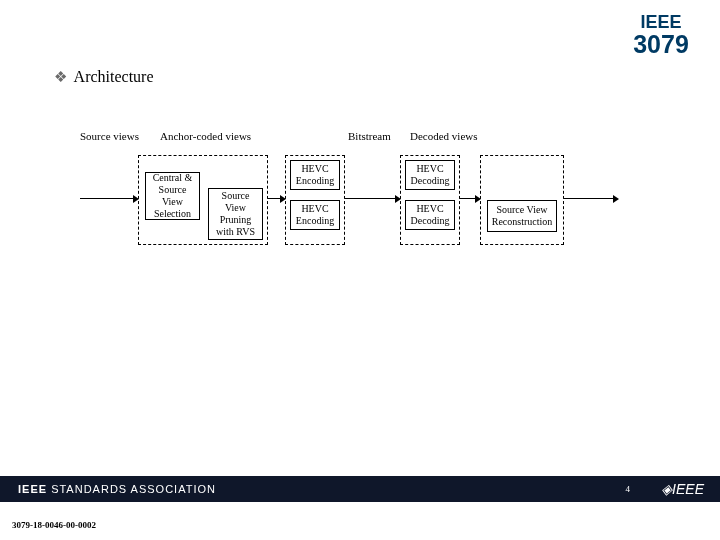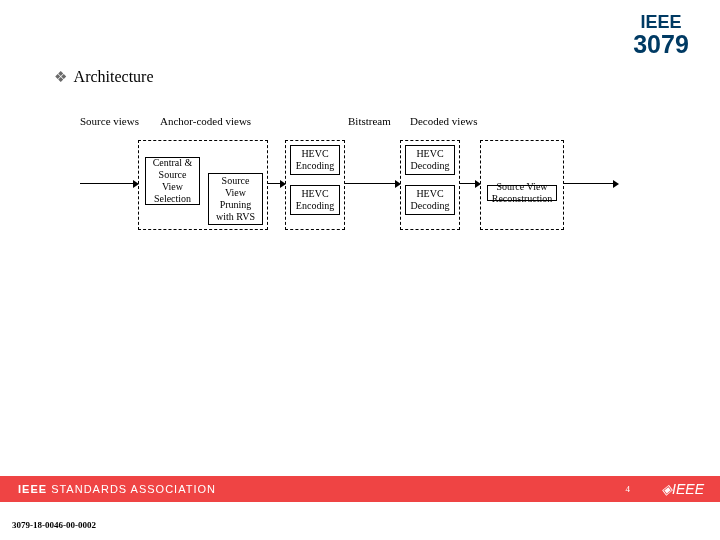--- a/index.html
+++ b/index.html
@@ -4,28 +4,28 @@
 <style>
 *{box-sizing:border-box;margin:0;padding:0}
 body{width:720px;height:540px;font-family:"Times New Roman",serif;background:#fff;position:relative;overflow:hidden}
 .slide{width:100%;height:100%;position:relative}
 .title{position:absolute;top:28px;left:48px;font-size:20px;font-weight:bold;color:#b01d32}
 .logo-3079{position:absolute;top:12px;right:22px;width:74px;text-align:center}
 .logo-3079 .ieee{font-family:Arial,sans-serif;font-weight:bold;font-size:18px;color:#003a63;letter-spacing:0}
 .logo-3079 .num{font-family:Arial,sans-serif;font-weight:bold;font-size:25px;color:#003a63;line-height:22px}
 .subhead{position:absolute;top:68px;left:54px;font-size:16px;color:#000}
 .subhead .bullet{color:#6a6a6a;font-size:15px;margin-right:3px}
-.diagram{position:absolute;top:85px;left:10px;right:10px;height:180px}
+.diagram{position:absolute;top:100px;left:10px;right:10px;height:180px}
 .stage-label{position:absolute;font-size:11px;top:30px;color:#000}
 .dashbox{position:absolute;border:1.5px dashed #000;top:55px;height:90px}
 .solidbox{position:absolute;border:1px solid #000;background:#fff;display:flex;align-items:center;justify-content:center;text-align:center;font-size:10px;padding:2px 3px;line-height:12px}
 .arrow{position:absolute;top:98px;height:2px}
 .arrow::after{content:"";position:absolute;right:-1px;top:-3px;border-left:6px solid #000;border-top:4px solid transparent;border-bottom:4px solid transparent}
 .arrow .line{position:absolute;top:0;left:0;right:5px;height:1px;background:#000}
-.footer-bar{position:absolute;left:0;right:0;bottom:38px;height:26px;background:#ef4444;display:flex;align-items:center;padding-left:18px}
+.footer-bar{position:absolute;left:0;right:0;bottom:38px;height:26px;background:#0f172a;display:flex;align-items:center;padding-left:18px}
 .footer-bar .sa{font-family:Arial,sans-serif;color:#fff;font-size:11px;letter-spacing:1px}
 .footer-bar .sa .bold{font-weight:bold}
 .footer-bar .ieee-logo{position:absolute;right:16px;font-family:Arial,sans-serif;color:#fff;font-weight:normal;font-size:14px;font-style:italic}
 .footer-bar .pg{position:absolute;right:90px;color:#fff;font-size:9px}
 .docnum{position:absolute;left:12px;bottom:10px;font-size:9px;font-weight:bold}
 </style>
 </head>
 <body>
 
 <div class="slide">
@@ -48,21 +48,21 @@
 
     <div class="dashbox" style="left:275px;width:60px"></div>
     <div class="solidbox" style="left:280px;top:60px;width:50px;height:30px">HEVC Encoding</div>
     <div class="solidbox" style="left:280px;top:100px;width:50px;height:30px">HEVC Encoding</div>
 
     <div class="dashbox" style="left:390px;width:60px"></div>
     <div class="solidbox" style="left:395px;top:60px;width:50px;height:30px">HEVC Decoding</div>
     <div class="solidbox" style="left:395px;top:100px;width:50px;height:30px">HEVC Decoding</div>
 
     <div class="dashbox" style="left:470px;width:84px"></div>
-    <div class="solidbox" style="left:477px;top:100px;width:70px;height:16px">Source View Reconstruction</div>
+    <div class="solidbox" style="left:477px;top:100px;width:70px;height:32px">Source View Reconstruction</div>
 
 
     <div class="arrow" style="left:70px;width:58px">
         <div class="line"></div>
       </div>
     <div class="arrow" style="left:258px;width:17px">
         <div class="line"></div>
       </div>
     <div class="arrow" style="left:335px;width:55px">
         <div class="line"></div>

